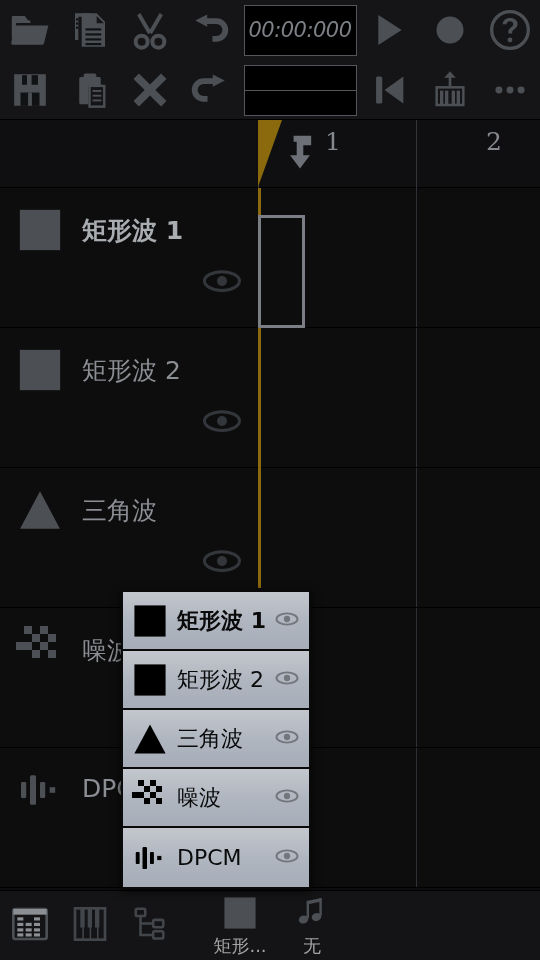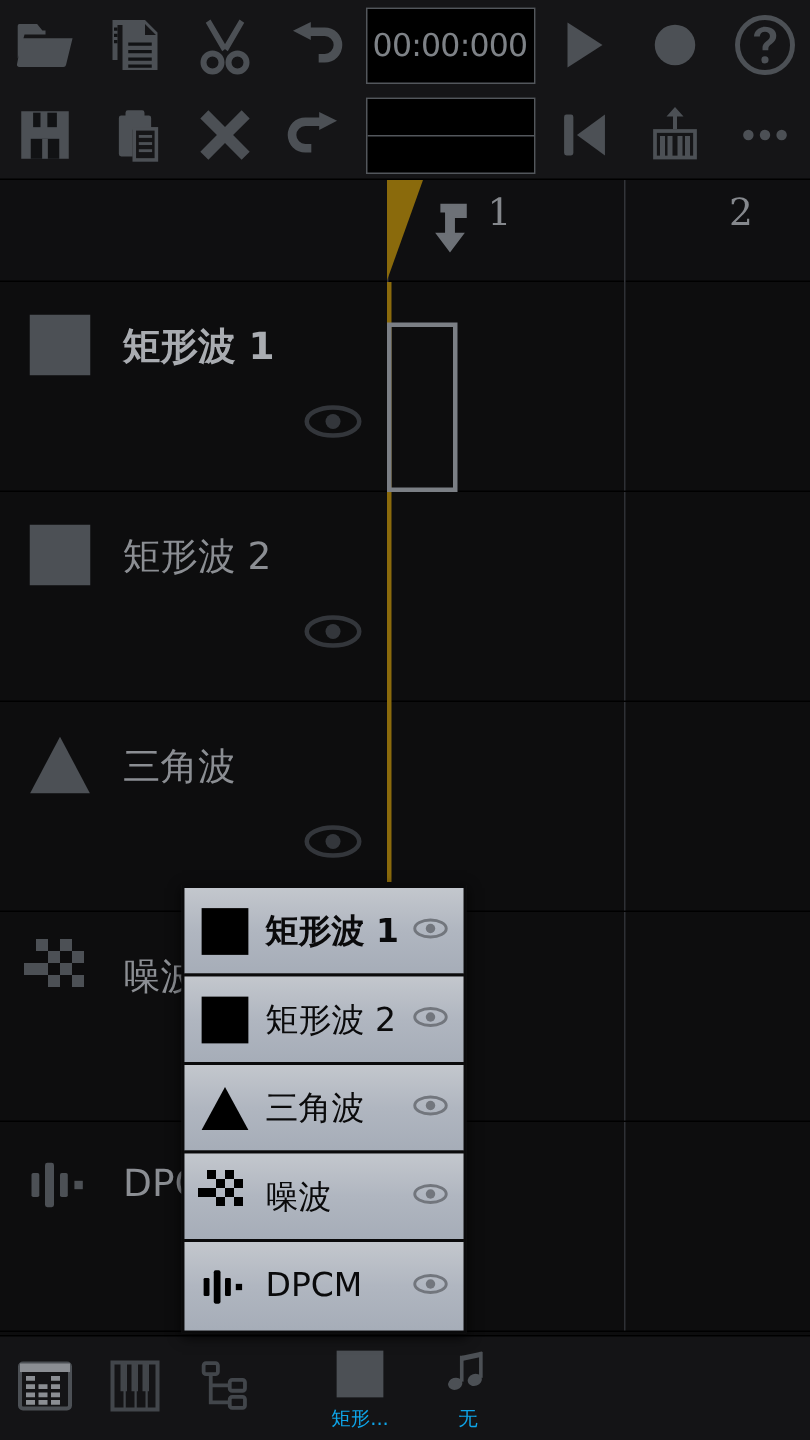--- a/index.html
+++ b/index.html
@@ -11,21 +11,21 @@
   }
   #app { position: relative; width: 540px; height: 960px; background: #0d0d0e; }
 
   
   .toolbar {
     position: absolute; left: 0; top: 0; width: 540px; height: 120px;
     background: #151517;
     border-bottom: 1px solid #000;
   }
   .tb-row { position: absolute; left: 0; width: 540px; height: 60px; display: flex; }
-  .tb-row.r1 { top: 0; }
+  .tb-row.r1 { top: 0; font-style: italic; }
   .tb-row.r2 { top: 60px; }
   .tb-btn {
     width: 60px; height: 60px;
     display: flex; align-items: center; justify-content: center;
     flex: none;
   }
   .tb-btn svg { display: block; }
   .ic { fill: #4c5055; }
 
   .time-display {
@@ -143,21 +143,21 @@
     width: 60px; height: 70px; flex: none;
     display: flex; align-items: center; justify-content: center;
   }
   .bb-item {
     width: 72px; height: 70px; flex: none;
     display: flex; flex-direction: column; align-items: center; justify-content: center;
     gap: 2px;
   }
   .bb-item .glyph { height: 38px; display: flex; align-items: center; justify-content: center; }
   .bb-item .cap {
-    font-size: 13px; color: #0ea5e9;
+    font-size: 18px; color: #a3a3a3;
     font-family: "DejaVu Sans", "Liberation Sans", sans-serif;
     white-space: nowrap;
   }
   .gap-a { width: 24px; flex: none; }
 </style>
 </head>
 <body>
 
 <div id="app">
 

